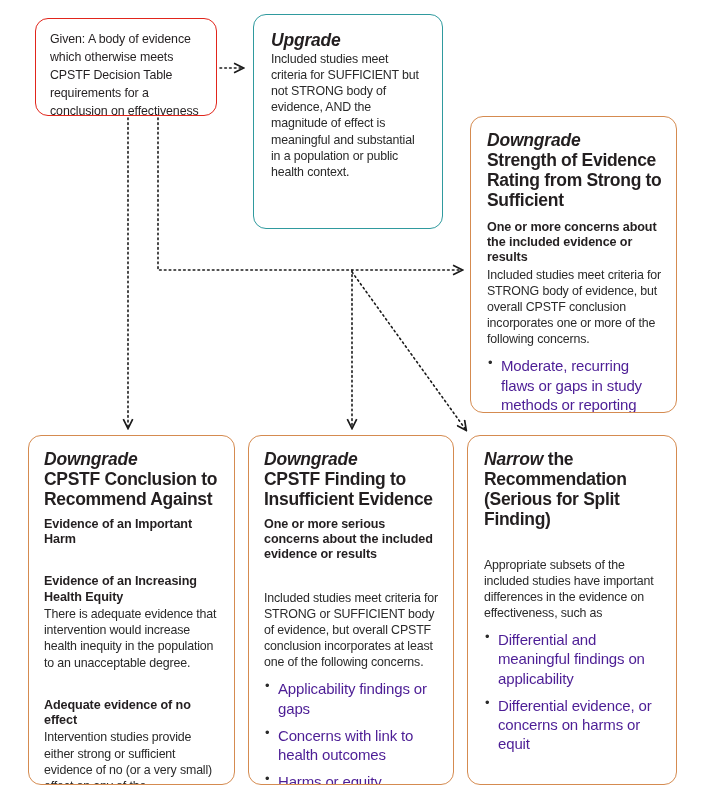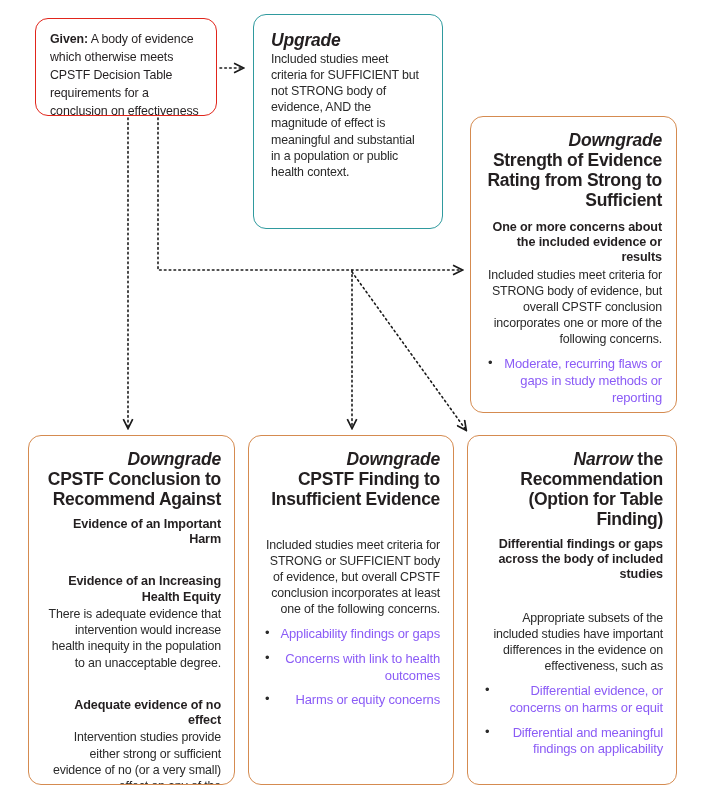--- a/index.html
+++ b/index.html
@@ -14,21 +14,21 @@
   .box{
     position:absolute;
     border:1.6px solid #000;
     border-radius:13px;
     background:#ffffff;
     box-sizing:border-box;
     overflow:hidden;
   }
   .box.red{border-color:#e1251b;border-width:1.7px;}
   .box.teal{border-color:#2f9a9e;border-width:1.7px;}
-  .box.orange{border-color:#d58b50;border-width:1.5px;text-align:right;}
+  .box.orange{border-color:#d58b50;border-width:1.5px;}
 
   .inner{padding:13px 15px 10px 15px;}
 
   .kicker{
     font-style:italic;font-weight:bold;
     font-size:17.5px;line-height:1.08;
     letter-spacing:-0.2px;
     margin:0 0 1px 0;
   }
   .kicker .reg{font-style:normal;font-weight:bold;}
@@ -46,42 +46,42 @@
   .body{
     font-size:12.4px;line-height:1.30;margin:0 0 9px 0;
     letter-spacing:-0.15px;color:#2a2a2a;
   }
   .body.last{margin-bottom:0;}
   .gapabove{margin-top:27px;}
 
   .givenpara{
     font-size:12.4px;line-height:1.46;margin:0;letter-spacing:-0.1px;
   }
-  .givenpara b{font-weight:bold;}
+  .givenpara b{font-weight:normal;}
 
   ul.bullets{
     list-style:none;margin:7px 0 0 0;padding:0;
   }
   ul.bullets li{
     position:relative;padding-left:14px;
-    font-size:13px;line-height:1.28;
-    margin-bottom:8px;letter-spacing:-0.15px;color:#8b5cf6;
+    font-size:15px;line-height:1.28;
+    margin-bottom:8px;letter-spacing:-0.15px;color:#4c1d95;
   }
   ul.bullets li:last-child{margin-bottom:0;}
   ul.bullets li:before{
     content:"\2022";position:absolute;left:1px;top:-1px;font-size:13px;color:#2a2a2a;
   }
 
   
   #box-given{left:35px;top:18px;width:182px;height:98px;}
   #box-upgrade{left:253px;top:14px;width:190px;height:215px;}
   #box-downgrade-sufficient{left:470px;top:116px;width:207px;height:297px;}
   #box-downgrade-against{left:28px;top:435px;width:207px;height:350px;}
   #box-downgrade-insufficient{left:248px;top:435px;width:206px;height:350px;}
-  #box-narrow{left:467px;top:435px;width:210px;height:350px;border-radius:12px;}
+  #box-narrow{left:467px;top:435px;width:210px;height:350px;}
 
   #box-given .inner{padding:11px 13px 9px 14px;}
   #box-upgrade .inner{padding:16px 16px 10px 17px;}
   #box-downgrade-sufficient .inner{padding:14px 14px 10px 16px;}
   #box-downgrade-against .inner{padding:14px 13px 10px 15px;}
   #box-downgrade-insufficient .inner{padding:14px 13px 10px 15px;}
   #box-narrow .inner{padding:14px 13px 10px 16px;}
 </style>
 </head>
 <body>
@@ -155,35 +155,35 @@
 
       <p class="subhead gapabove">Adequate evidence of no effect</p>
       <p class="body last">Intervention studies provide either strong or sufficient evidence of no (or a very small) effect on any of the recommendation outcomes.</p>
     </div>
   </div>
 
   <div class="box orange" id="box-downgrade-insufficient">
     <div class="inner">
       <p class="kicker">Downgrade</p>
       <p class="headline tight">CPSTF Finding to Insufficient Evidence</p>
+      <p class="subhead">One or more serious concerns about the included evidence or results</p>
       <p class="body gapabove">Included studies meet criteria for STRONG or SUFFICIENT body of evidence, but overall CPSTF conclusion incorporates at least one of the following concerns.</p>
       <ul class="bullets">
         <li>Applicability findings or gaps</li>
         <li>Concerns with link to health outcomes</li>
         <li>Harms or equity concerns</li>
       </ul>
     </div>
   </div>
 
   <div class="box orange" id="box-narrow">
     <div class="inner">
       <p class="kicker"><span>Narrow</span><span class="reg"> the</span></p>
-      <p class="headline tight">Recommendation (Option for Table Finding)</p>
-      <p class="subhead">Differential findings or gaps across the body of included studies</p>
+      <p class="headline tight">Recommendation (Serious for Split Finding)</p>
       <p class="body gapabove">Appropriate subsets of the included studies have important differences in the evidence on effectiveness, such as</p>
       <ul class="bullets">
+        <li>Differential and meaningful findings on applicability</li>
         <li>Differential evidence, or concerns on harms or equit</li>
-        <li>Differential and meaningful findings on applicability</li>
       </ul>
     </div>
   </div>
 
 </div>
 
 </body></html>

